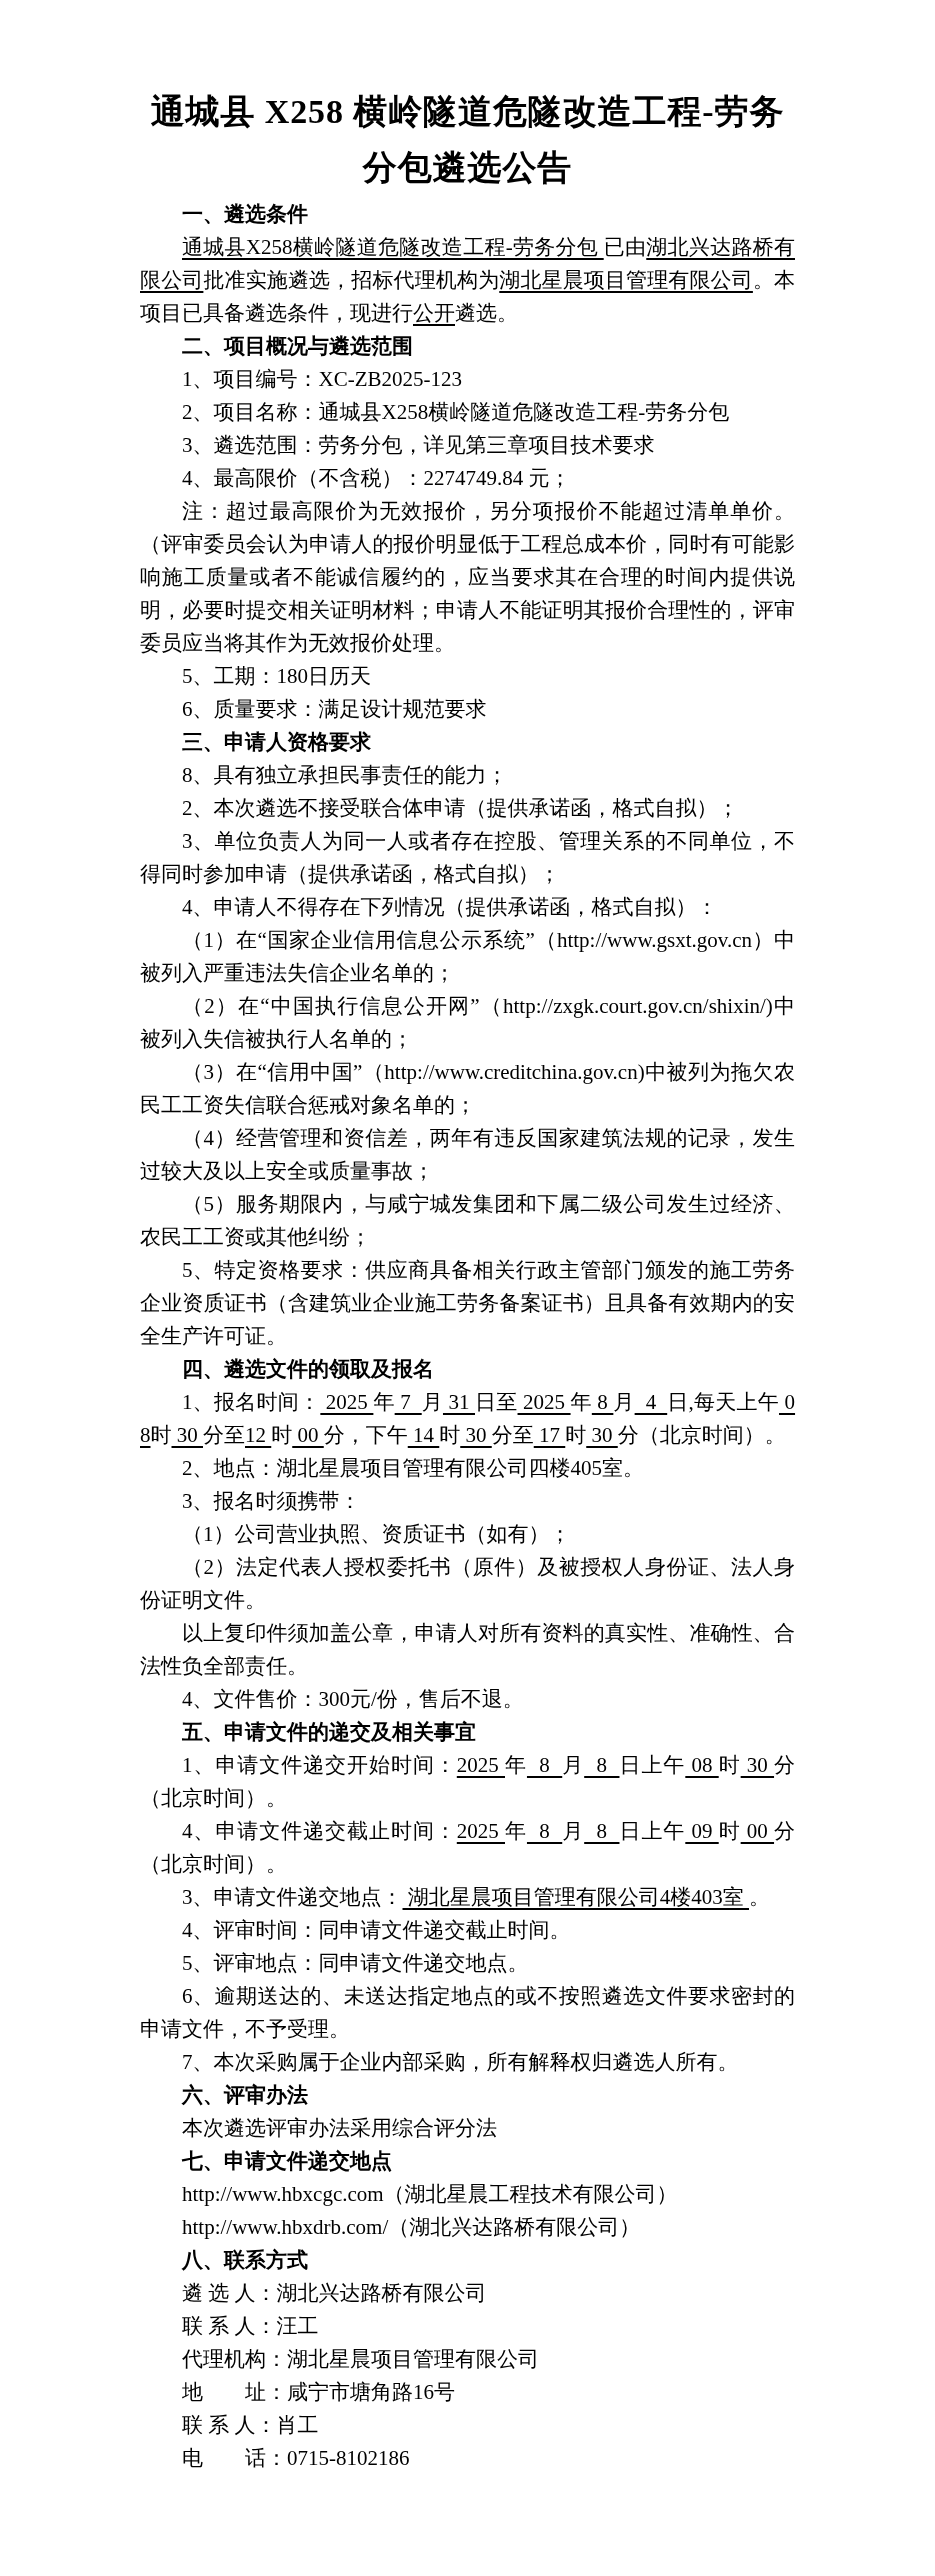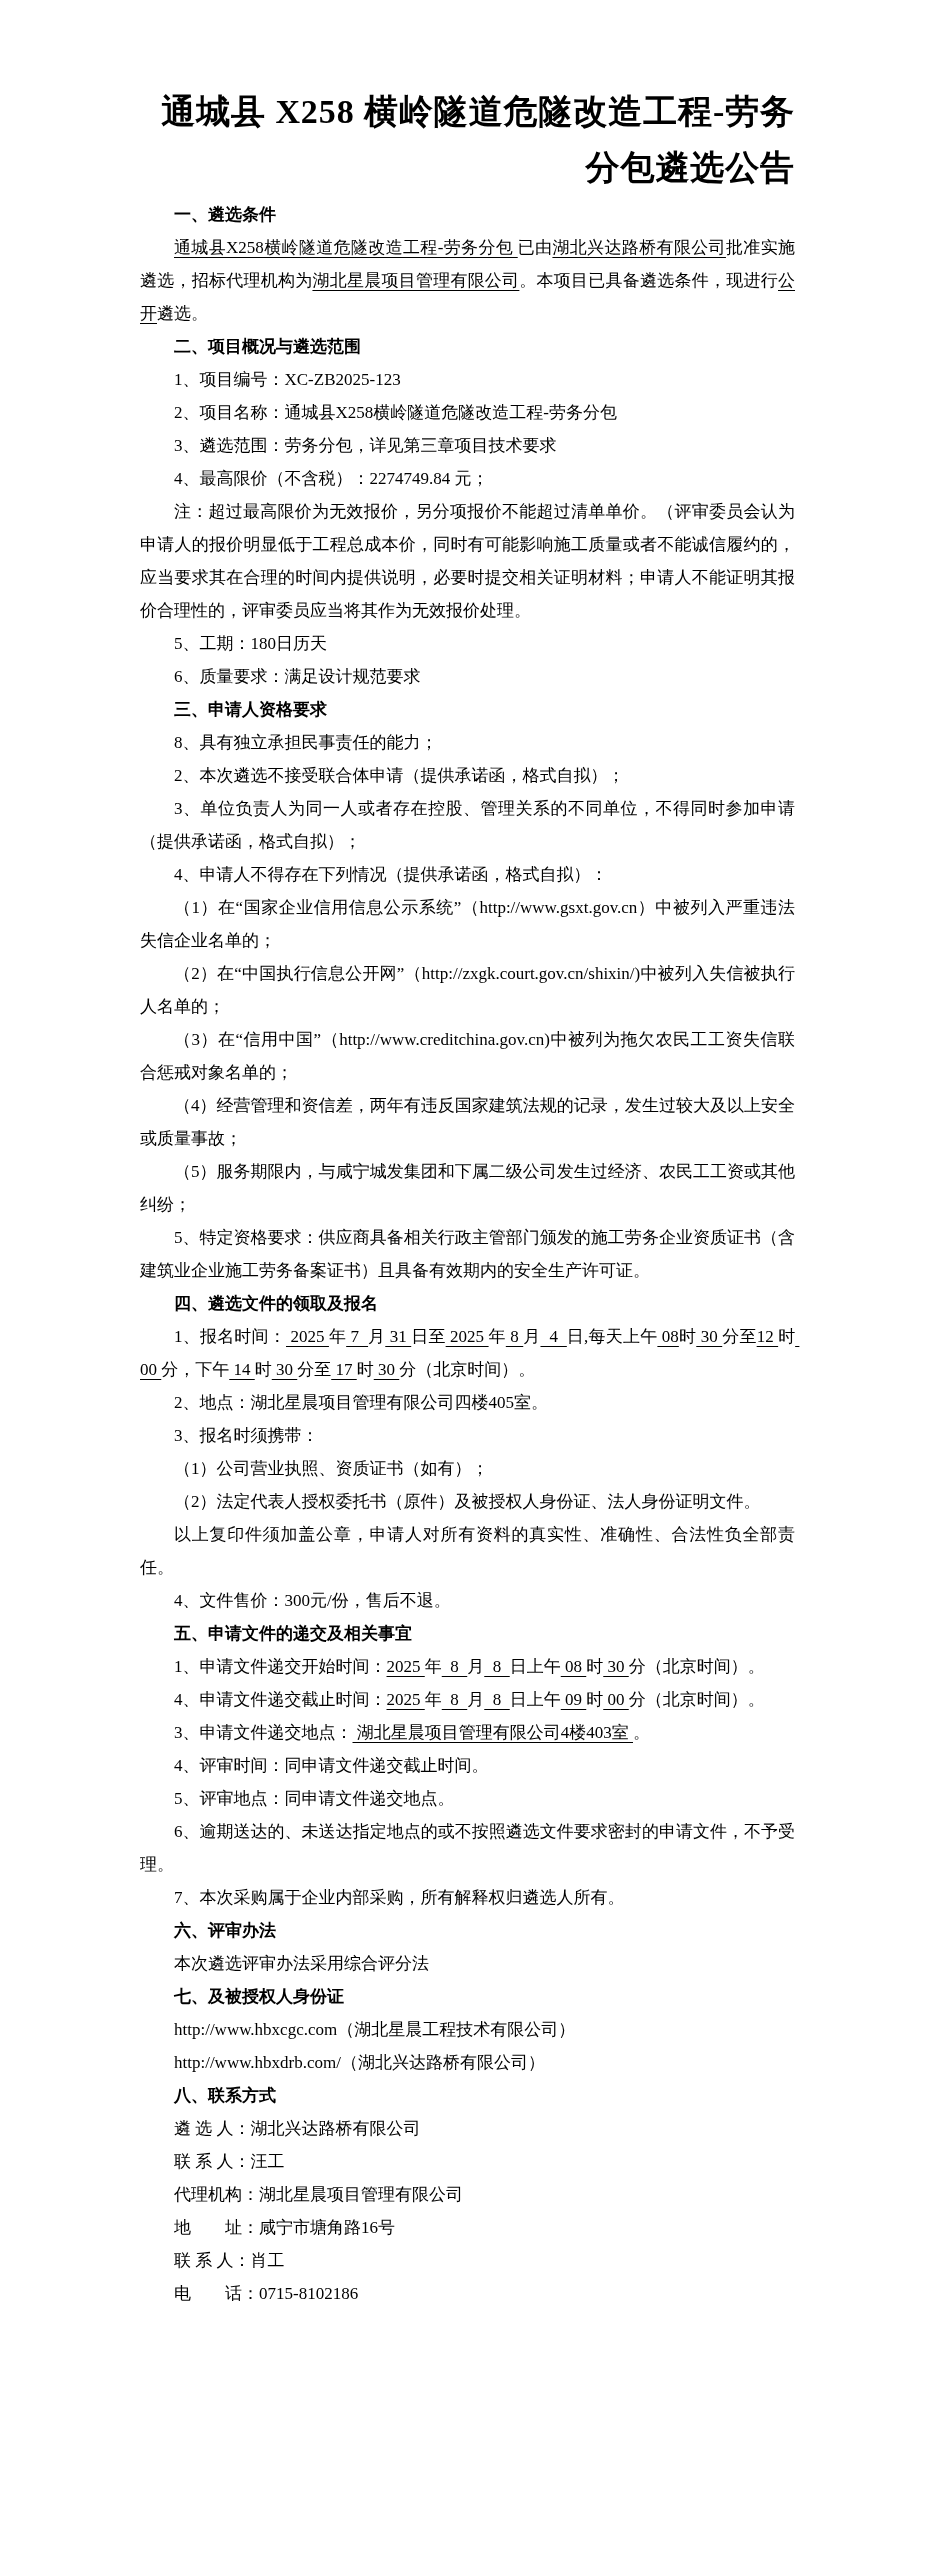--- a/index.html
+++ b/index.html
@@ -13,26 +13,26 @@
     padding: 84px 140px 0 140px;
     font-family: "Liberation Serif", "DejaVu Serif", serif;
     color: #000000;
     overflow: hidden;
   }
   .doc-title {
     margin: 0 0 1.9px 0;
     font-size: 34px;
     line-height: 56px;
     font-weight: 700;
-    text-align: right;
+    text-align: center;
     letter-spacing: 0.9px;
   }
   .doc-body p {
     margin: 0;
-    font-size: 17px;
+    font-size: 21px;
     line-height: 33px;
     text-indent: 2em;
     text-align: justify;
     white-space: pre-wrap;
     word-break: break-all;
   }
   .doc-body p.h { font-weight: 700; }
   .doc-body p.b { font-weight: 400; }
   .doc-body .u {
     text-decoration: underline;
@@ -77,21 +77,21 @@
       <p class="h"><span>五、申请文件的递交及相关事宜</span></p>
       <p class="n"><span>1、申请文件递交开始时间：</span><span class="u">2025 </span><span>年</span><span class="u">  8  </span><span>月</span><span class="u">  8  </span><span>日上午</span><span class="u"> 08 </span><span>时</span><span class="u"> 30 </span><span>分（北京时间）。</span></p>
       <p class="n"><span>4、申请文件递交截止时间：</span><span class="u">2025 </span><span>年</span><span class="u">  8  </span><span>月</span><span class="u">  8  </span><span>日上午</span><span class="u"> 09 </span><span>时</span><span class="u"> 00 </span><span>分（北京时间）。</span></p>
       <p class="n"><span>3、申请文件递交地点：</span><span class="u"> 湖北星晨项目管理有限公司4楼403室 </span><span>。</span></p>
       <p class="n"><span>4、评审时间：同申请文件递交截止时间。</span></p>
       <p class="n"><span>5、评审地点：同申请文件递交地点。</span></p>
       <p class="n"><span>6、逾期送达的、未送达指定地点的或不按照遴选文件要求密封的申请文件，不予受理。</span></p>
       <p class="n"><span>7、本次采购属于企业内部采购，所有解释权归遴选人所有。</span></p>
       <p class="h"><span>六、评审办法</span></p>
       <p class="n"><span>本次遴选评审办法采用综合评分法</span></p>
-      <p class="h"><span>七、及被授权人身份证</span></p>
+      <p class="h"><span>七、申请文件递交地点</span></p>
       <p class="n"><span>http://www.hbxcgc.com（湖北星晨工程技术有限公司）</span></p>
       <p class="n"><span>http://www.hbxdrb.com/（湖北兴达路桥有限公司）</span></p>
       <p class="h"><span>八、联系方式</span></p>
       <p class="n"><span>遴 选 人：湖北兴达路桥有限公司</span></p>
       <p class="n"><span>联 系 人：汪工</span></p>
       <p class="n"><span>代理机构：湖北星晨项目管理有限公司</span></p>
       <p class="n"><span>地　　址：咸宁市塘角路16号</span></p>
       <p class="n"><span>联 系 人：肖工</span></p>
       <p class="n"><span>电　　话：0715-8102186</span></p>
     </div>

